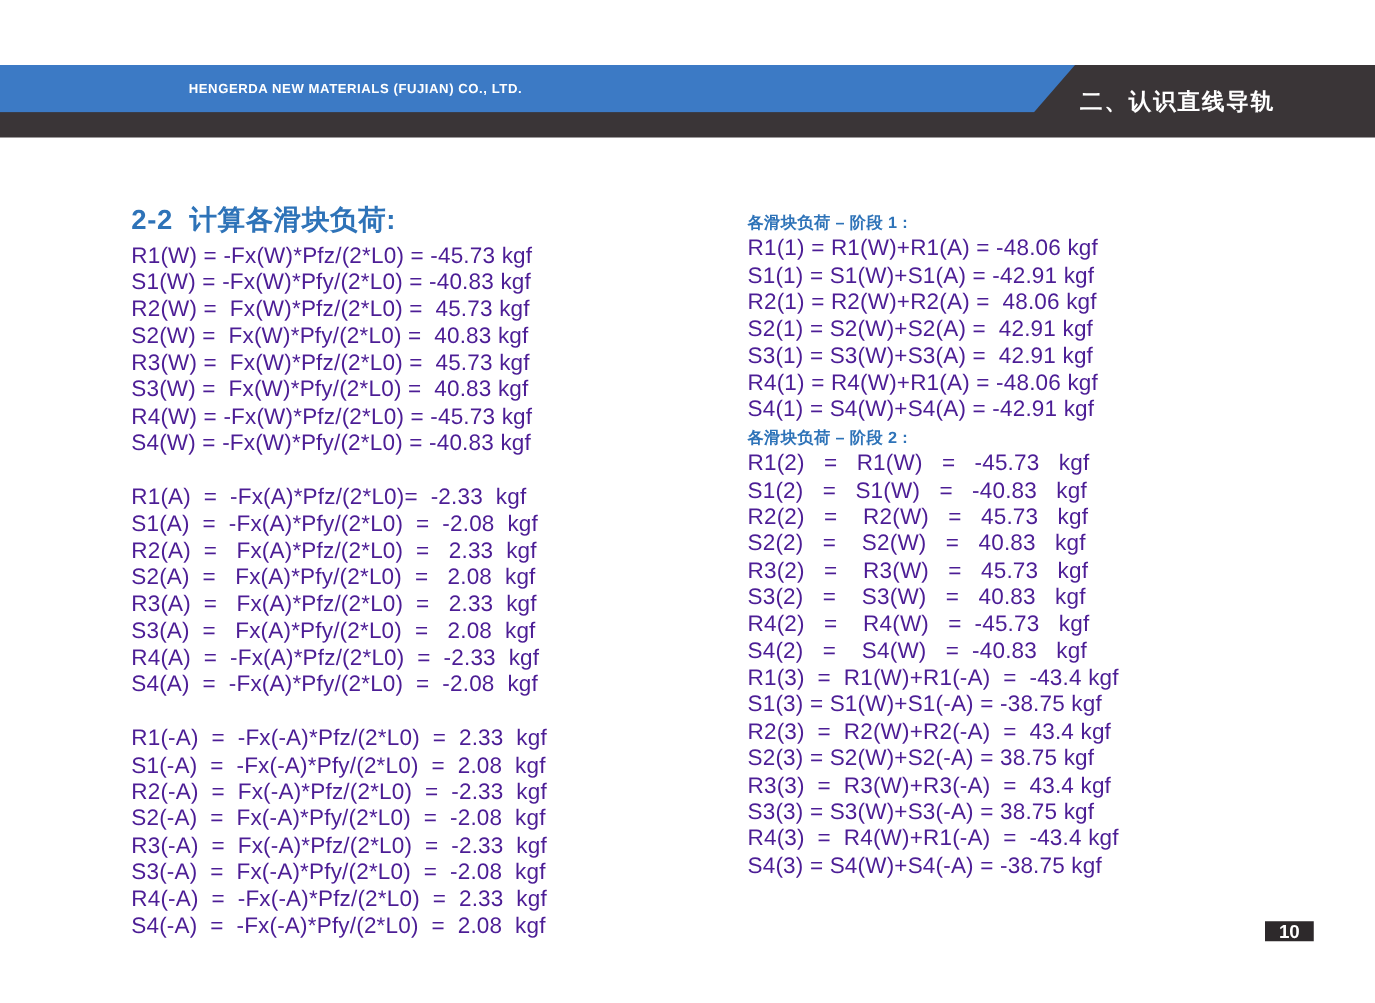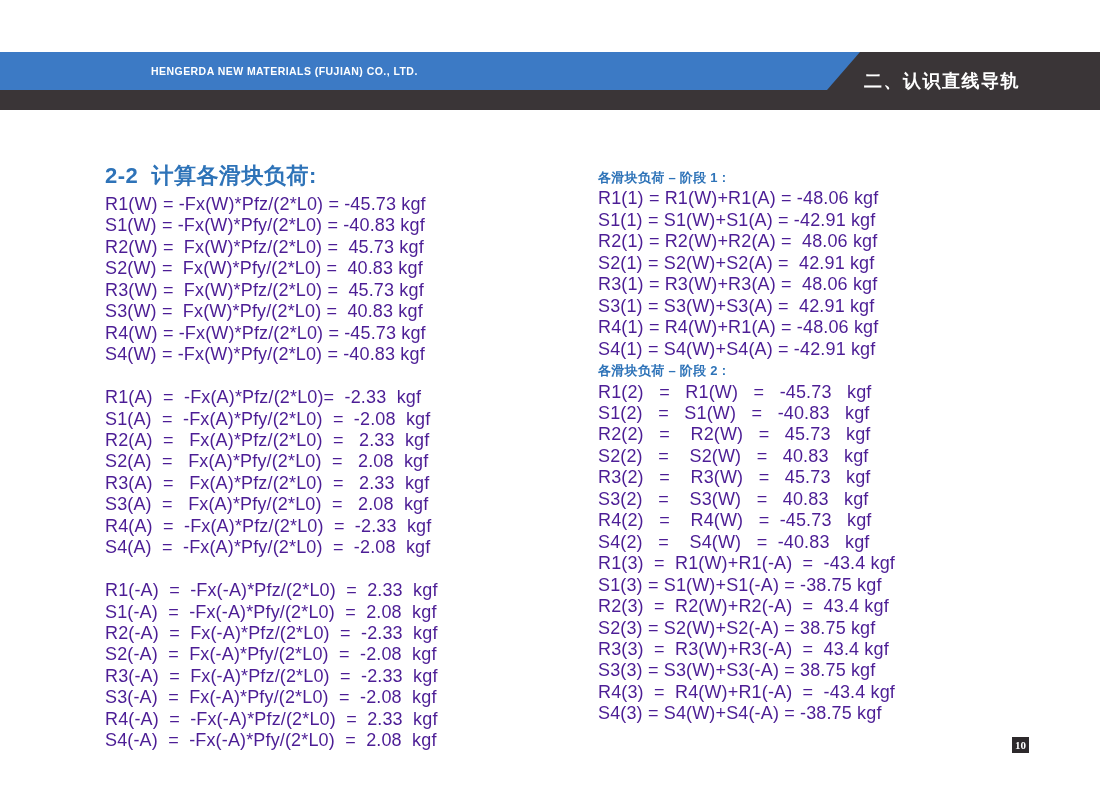--- a/index.html
+++ b/index.html
@@ -45,24 +45,24 @@
     font-size:18px;line-height:21.45px;color:#4c1d95;
     white-space:pre;letter-spacing:.15px;
   }
   .sub{
     font-size:13px;line-height:21.45px;color:#2e73b8;font-weight:bold;
     white-space:pre;letter-spacing:.3px;
   }
   .spacer{height:21.45px;}
   
   .page-num{
-    position:absolute;left:1012px;top:737px;width:17px;height:16px;
-    background:#2d292b;color:#ffffff;font-size:11px;font-weight:bold;
+    position:absolute;left:1012px;top:737px;width:39px;height:16px;
+    background:#2d292b;color:#ffffff;font-size:15px;font-weight:bold;
     display:flex;align-items:center;justify-content:center;
-    font-family:Liberation Serif, serif;
+    font-family:Liberation Sans, sans-serif;
   }
 </style>
 </head>
 <body>
 
 <div class="band-dark">
   <div class="band-blue">
     <span class="company">HENGERDA NEW MATERIALS (FUJIAN) CO., LTD.</span>
   </div>
   <div class="section-title">二、认识直线导轨</div>
@@ -98,21 +98,20 @@
   <div class="fl">R4(-A)  =  -Fx(-A)*Pfz/(2*L0)  =  2.33  kgf</div>
   <div class="fl">S4(-A)  =  -Fx(-A)*Pfy/(2*L0)  =  2.08  kgf</div>
 </div>
 
 <div class="col-right">
   <div class="sub">各滑块负荷 – 阶段 1 :</div>
   <div class="fl">R1(1) = R1(W)+R1(A) = -48.06 kgf</div>
   <div class="fl">S1(1) = S1(W)+S1(A) = -42.91 kgf</div>
   <div class="fl">R2(1) = R2(W)+R2(A) =  48.06 kgf</div>
   <div class="fl">S2(1) = S2(W)+S2(A) =  42.91 kgf</div>
-  <div class="fl">R3(1) = R3(W)+R3(A) =  48.06 kgf</div>
   <div class="fl">S3(1) = S3(W)+S3(A) =  42.91 kgf</div>
   <div class="fl">R4(1) = R4(W)+R1(A) = -48.06 kgf</div>
   <div class="fl">S4(1) = S4(W)+S4(A) = -42.91 kgf</div>
   <div class="sub">各滑块负荷 – 阶段 2 :</div>
   <div class="fl">R1(2)   =   R1(W)   =   -45.73   kgf</div>
   <div class="fl">S1(2)   =   S1(W)   =   -40.83   kgf</div>
   <div class="fl">R2(2)   =    R2(W)   =   45.73   kgf</div>
   <div class="fl">S2(2)   =    S2(W)   =   40.83   kgf</div>
   <div class="fl">R3(2)   =    R3(W)   =   45.73   kgf</div>
   <div class="fl">S3(2)   =    S3(W)   =   40.83   kgf</div>

